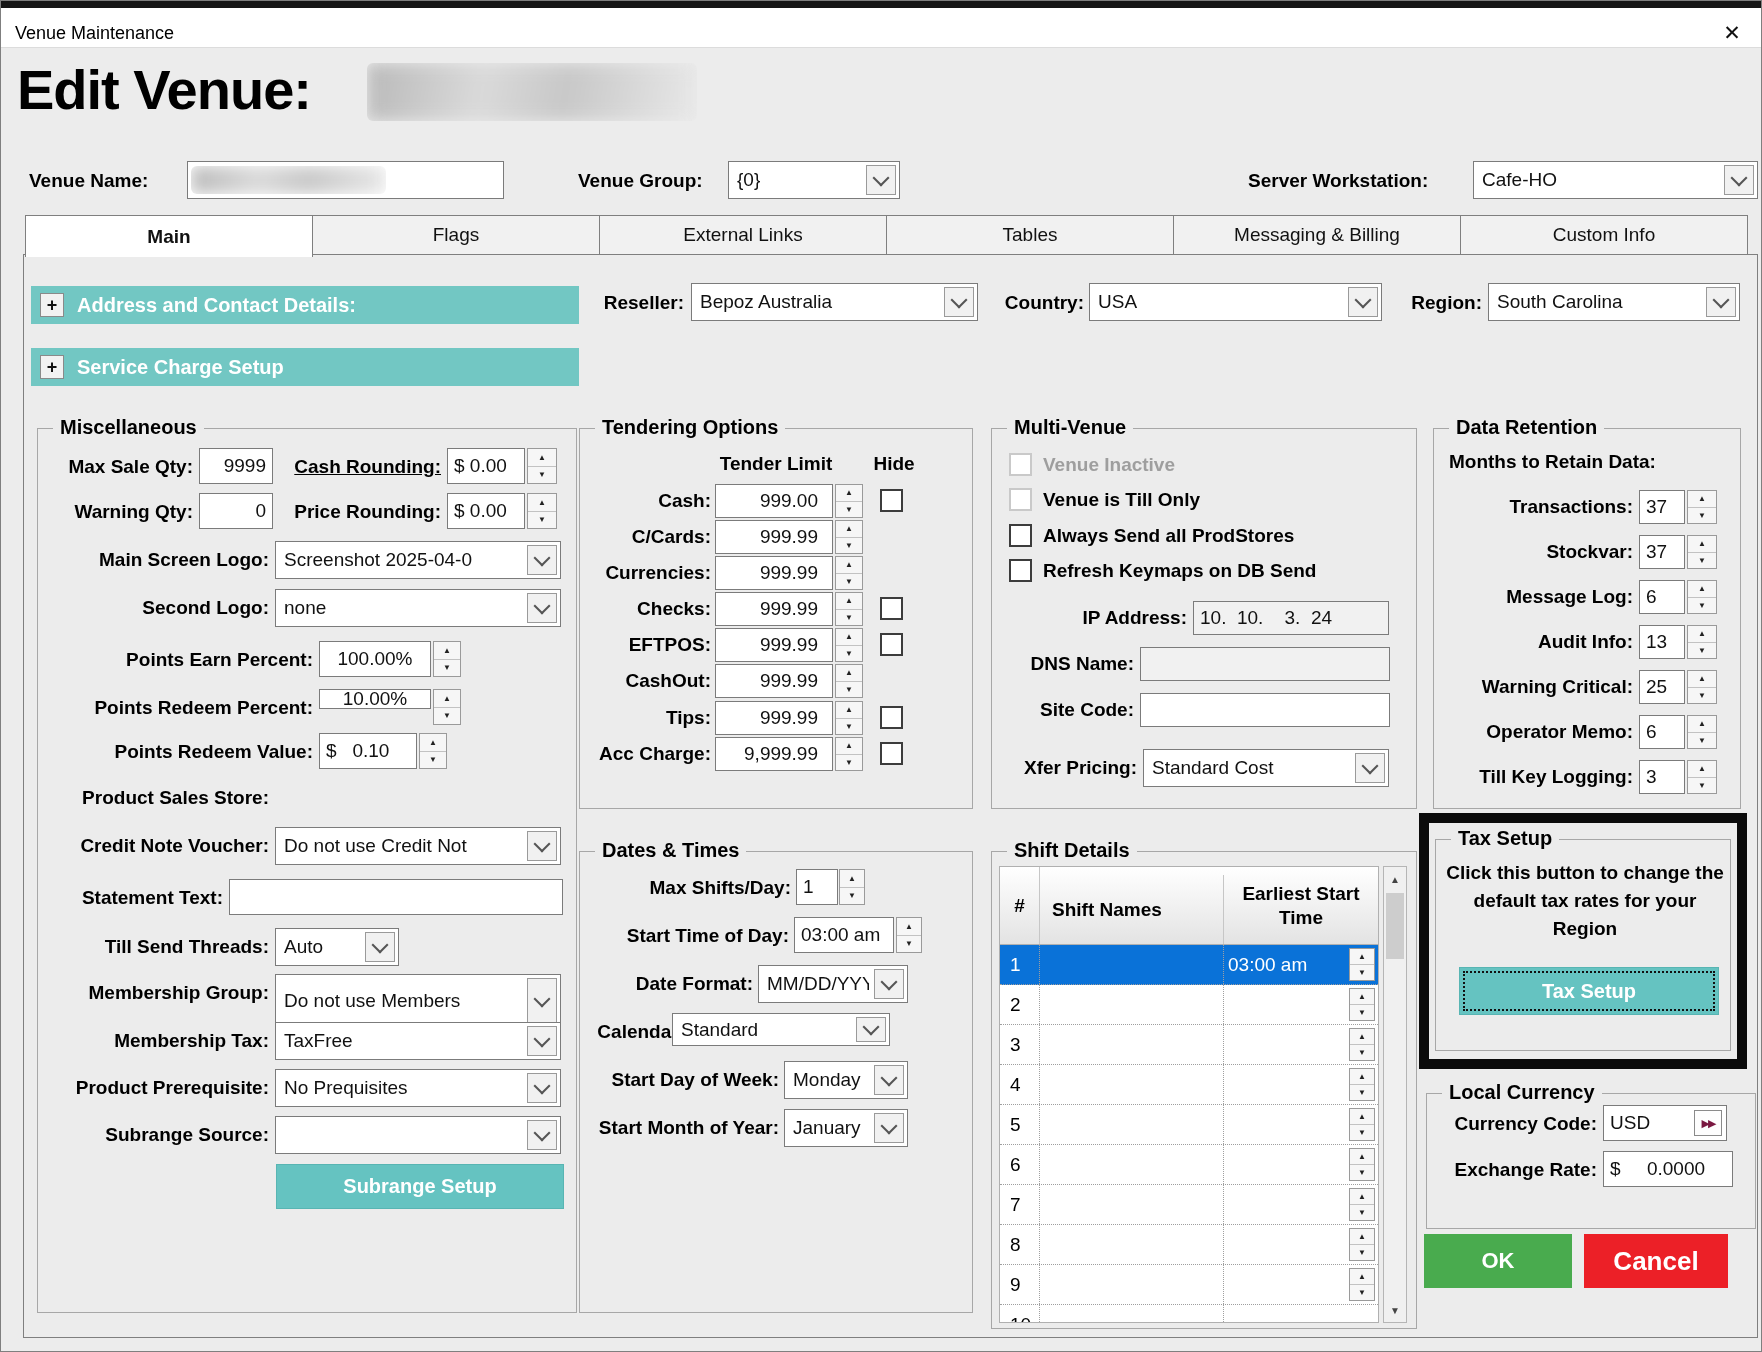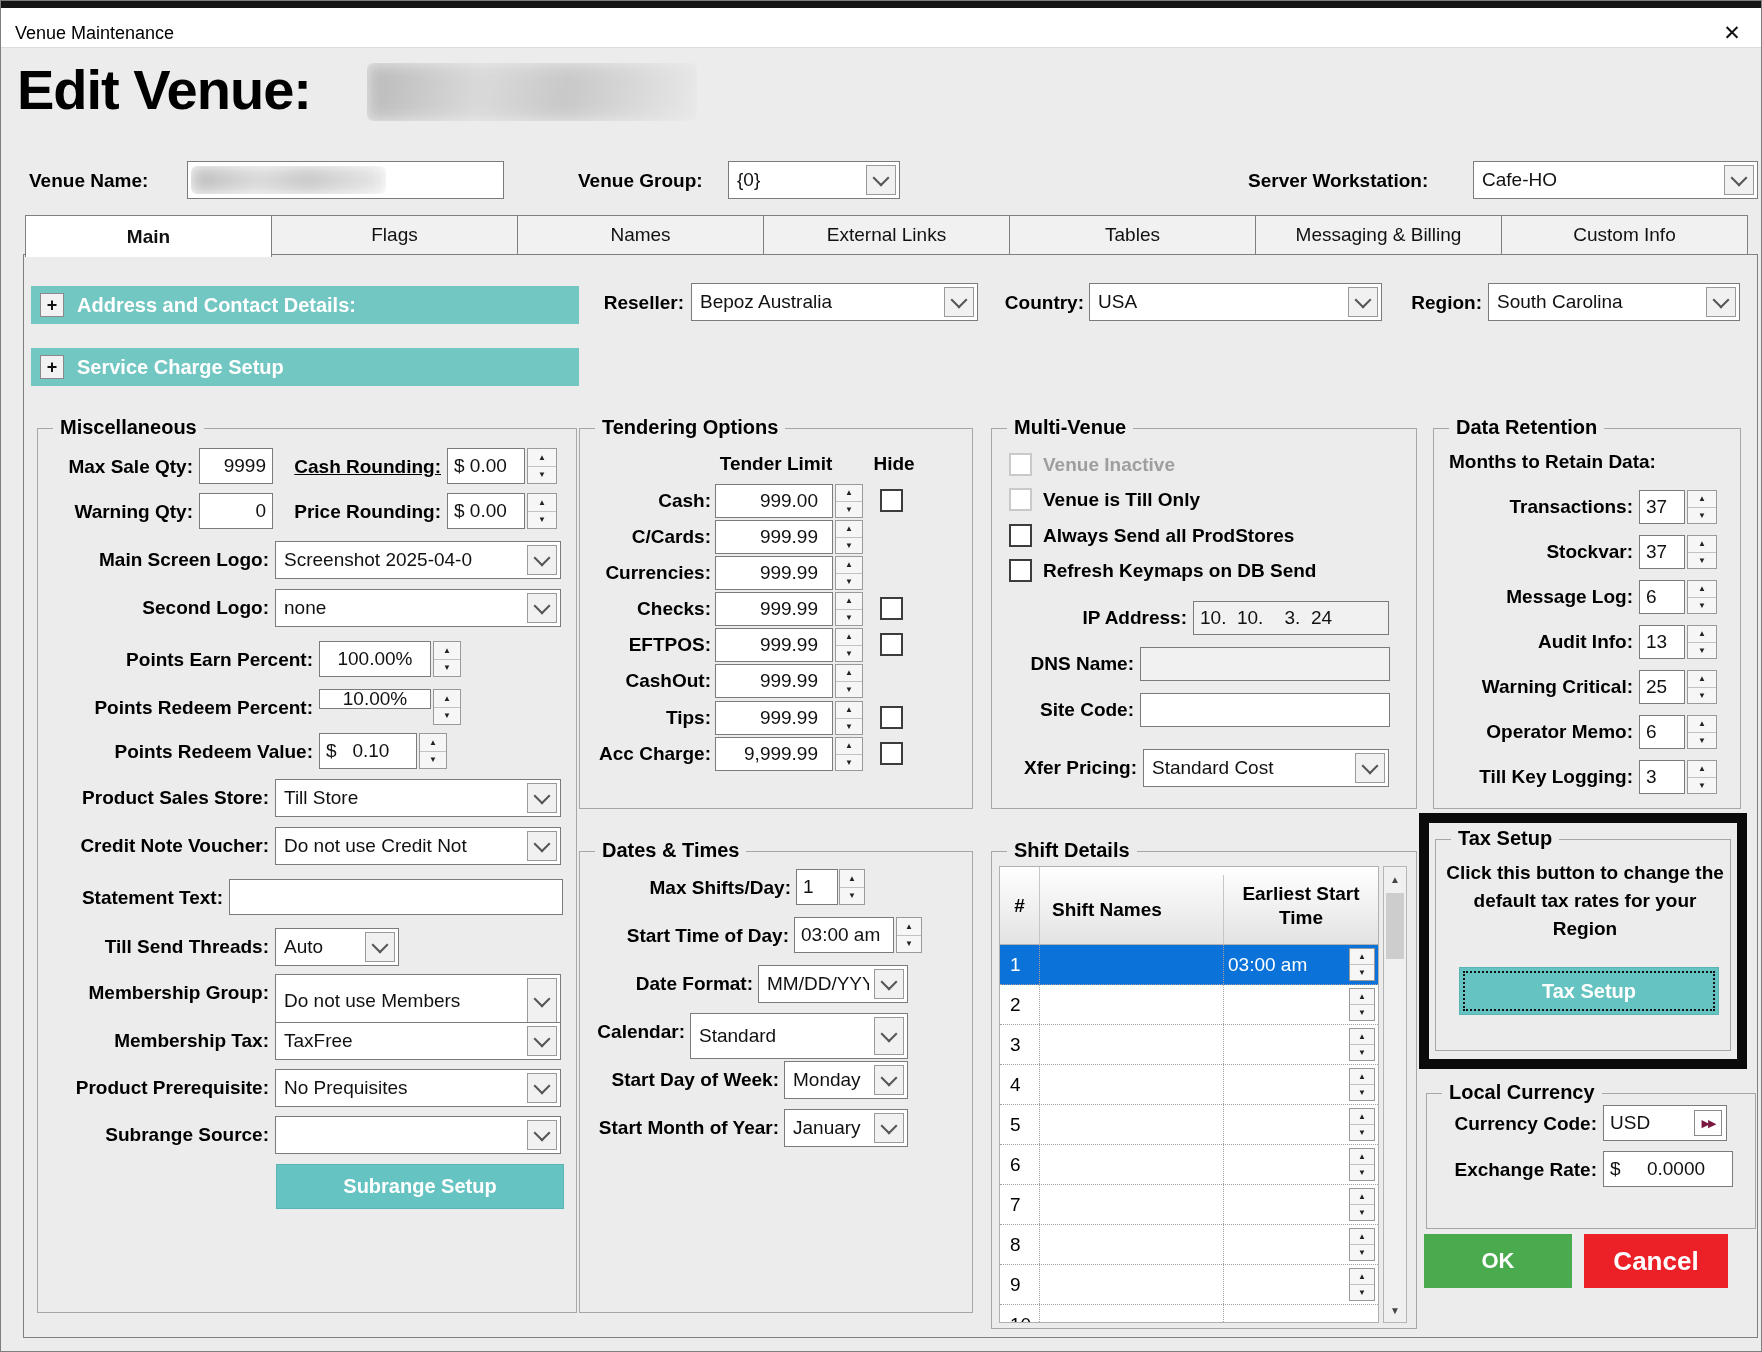--- a/index.html
+++ b/index.html
@@ -100,21 +100,20 @@
   <div class="dd" style="left:1472px;top:160px;width:285px;height:38px;">
     <span class="ddv">Cafe-HO</span>
     <span class="ddb">
         <span class="chev"></span>
       </span>
   </div>
 
   <div class="tabs">
     <div class="tab active">Main</div>
     <div class="tab">Flags</div>
-    <div class="tab">Names</div>
     <div class="tab">External Links</div>
     <div class="tab">Tables</div>
     <div class="tab">Messaging &amp; Billing</div>
     <div class="tab">Custom Info</div>
   </div>
   <div class="panel"></div>
 
   <div class="tealbar" style="left:30px;top:285px;width:548px;height:38px;">
     <span class="plusbtn">+</span>
     <span>Address and Contact Details:</span>
@@ -198,26 +197,20 @@
     </span>
 
   <div class="lbl r" style="left:40px;top:740px;width:272px;">Points Redeem Value:</div>
   <div class="field pre" style="left:318px;top:732px;width:98px;height:36px;">$   0.10</div>
   <span class="spin" style="left:418px;top:732px;width:28px;height:36px;">
       <span class="spb">▲</span>
       <span class="spb last">▼</span>
     </span>
 
   <div class="lbl r" style="left:40px;top:786px;width:228px;">Product Sales Store:</div>
-  <div class="dd" style="left:274px;top:778px;width:286px;height:38px;">
-    <span class="ddv">Till Store</span>
-    <span class="ddb">
-        <span class="chev"></span>
-      </span>
-  </div>
 
   <div class="lbl r" style="left:40px;top:834px;width:228px;">Credit Note Voucher:</div>
   <div class="dd" style="left:274px;top:826px;width:286px;height:38px;">
     <span class="ddv">Do not use Credit Not</span>
     <span class="ddb">
         <span class="chev"></span>
       </span>
   </div>
 
   <div class="lbl r" style="left:34px;top:886px;width:188px;">Statement Text:</div>
@@ -350,21 +343,21 @@
 
   <div class="lbl r" style="left:552px;top:972px;width:200px;">Date Format:</div>
   <div class="dd" style="left:757px;top:964px;width:150px;height:38px;">
     <span class="ddv">MM/DD/YYYY</span>
     <span class="ddb">
         <span class="chev"></span>
       </span>
   </div>
 
   <div class="lbl r" style="left:594px;top:1020px;width:90px;">Calendar:</div>
-  <div class="dd" style="left:689px;top:1012px;width:218px;height:46px;">
+  <div class="dd" style="left:671px;top:1012px;width:218px;height:33px;">
     <span class="ddv">Standard</span>
     <span class="ddb">
         <span class="chev"></span>
       </span>
   </div>
 
   <div class="lbl r" style="left:578px;top:1068px;width:200px;">Start Day of Week:</div>
   <div class="dd" style="left:783px;top:1060px;width:124px;height:38px;">
     <span class="ddv">Monday</span>
     <span class="ddb">

